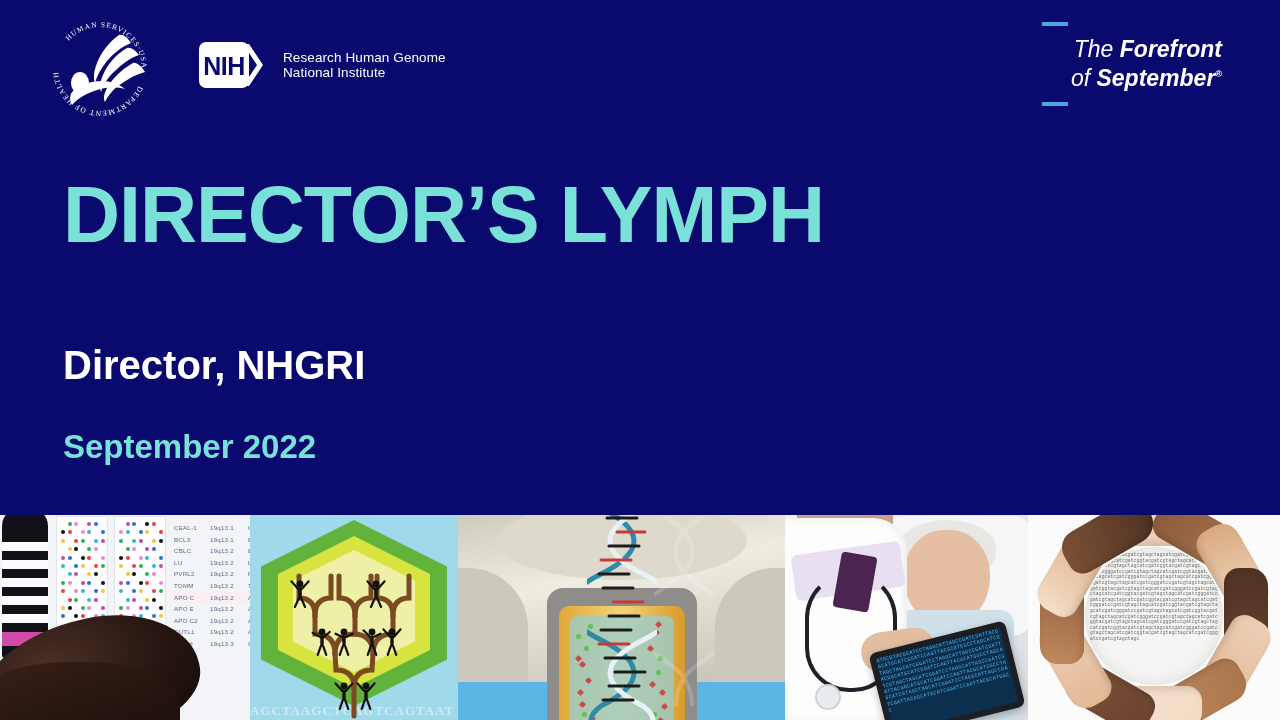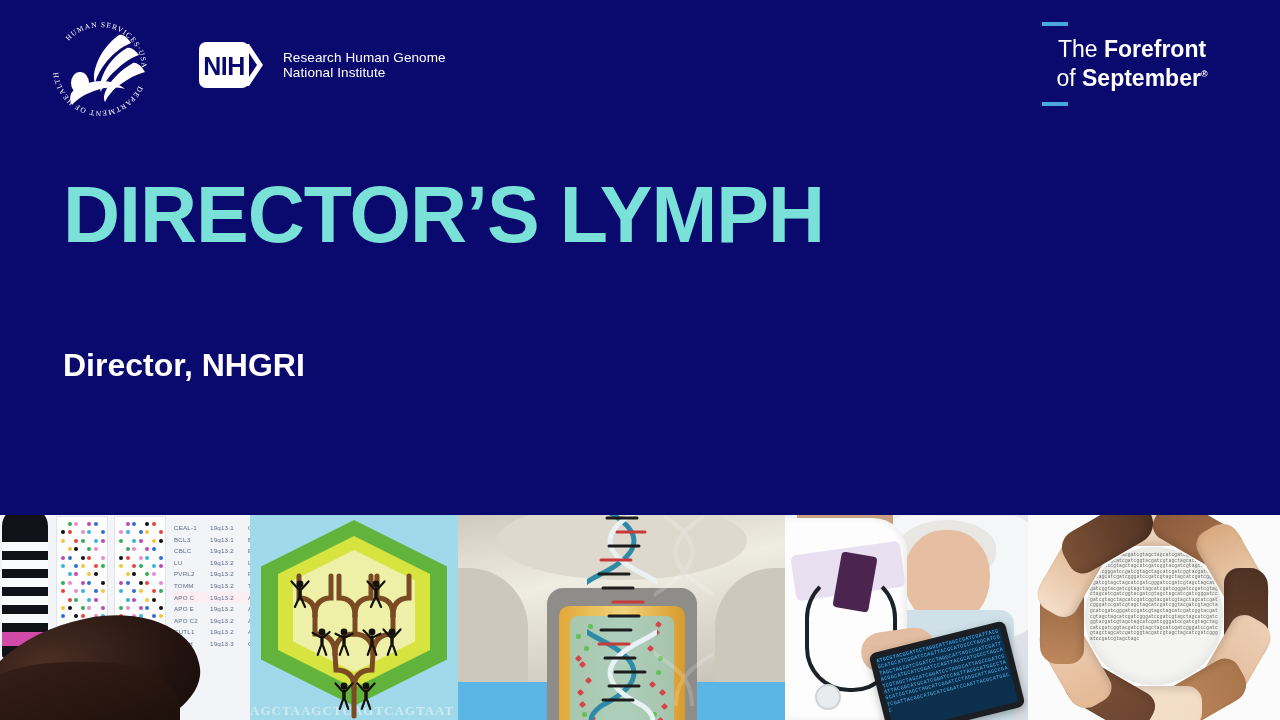--- a/index.html
+++ b/index.html
@@ -29,21 +29,21 @@
   }
   .nih-mark { position:relative; width:72px; height:46px; }
   .nih-mark svg { display:block; width:72px; height:46px; }
   .nih-words {
     color:#ffffff; font-size:13.5px; line-height:15.5px;
     font-family:"Liberation Sans", sans-serif; letter-spacing:.1px;
   }
 
   .forefront {
     position:absolute; right:58px; top:22px;
-    width:180px; text-align:center;
+    width:180px; text-align:right;font-style:italic;
   }
   .ff-dash {
     width:26px; height:4px; background:#4aa8e0; display:block;
   }
   .ff-dash.top { margin-bottom:11px; }
   .ff-dash.bot { margin-top:11px; }
   .ff-line {
     color:#ffffff; font-size:23px; line-height:25px;
     white-space:nowrap;
   }
@@ -58,21 +58,21 @@
     font-size:79px; font-weight:bold; letter-spacing:-1px;
     line-height:84px; white-space:nowrap;
   }
   .presenter {
     position:absolute; left:63px; top:290px;
     color:#ffffff; font-size:44px; font-weight:bold;
     line-height:50px; white-space:nowrap;
   }
   .role {
     position:absolute; left:63px; top:347px;
-    color:#ffffff; font-size:32px; font-weight:bold;
+    color:#ffffff; font-size:40px; font-weight:bold;
     line-height:36px; white-space:nowrap;
   }
   .date {
     position:absolute; left:63px; top:428px;
     color:#79e1d8; font-size:33px; font-weight:bold;
     line-height:38px; white-space:nowrap;
   }
 
   
   .strip {
@@ -317,20 +317,21 @@
       <span class="light">The </span><span class="bold">Forefront</span>
     </div>
     <div class="ff-line">
       <span class="light">of </span><span class="bold">September</span><span class="ff-reg">®</span>
     </div>
     <span class="ff-dash bot"></span>
   </div>
 
   <div class="title">DIRECTOR’S LYMPH</div>
   <div class="role">Director, NHGRI</div>
+  <div class="date">September 2022</div>
 
   <div class="strip-top-line"></div>
   <div class="strip">
 
     <div class="panel p1">
       <div class="ideogram" id="ideo">
           <div class="ideo-band" style="top: 34px;"></div>
           <div class="ideo-band" style="top: 52px;"></div>
           <div class="ideo-band" style="top: 70px;"></div>
           <div class="ideo-band" style="top: 88px;"></div>

